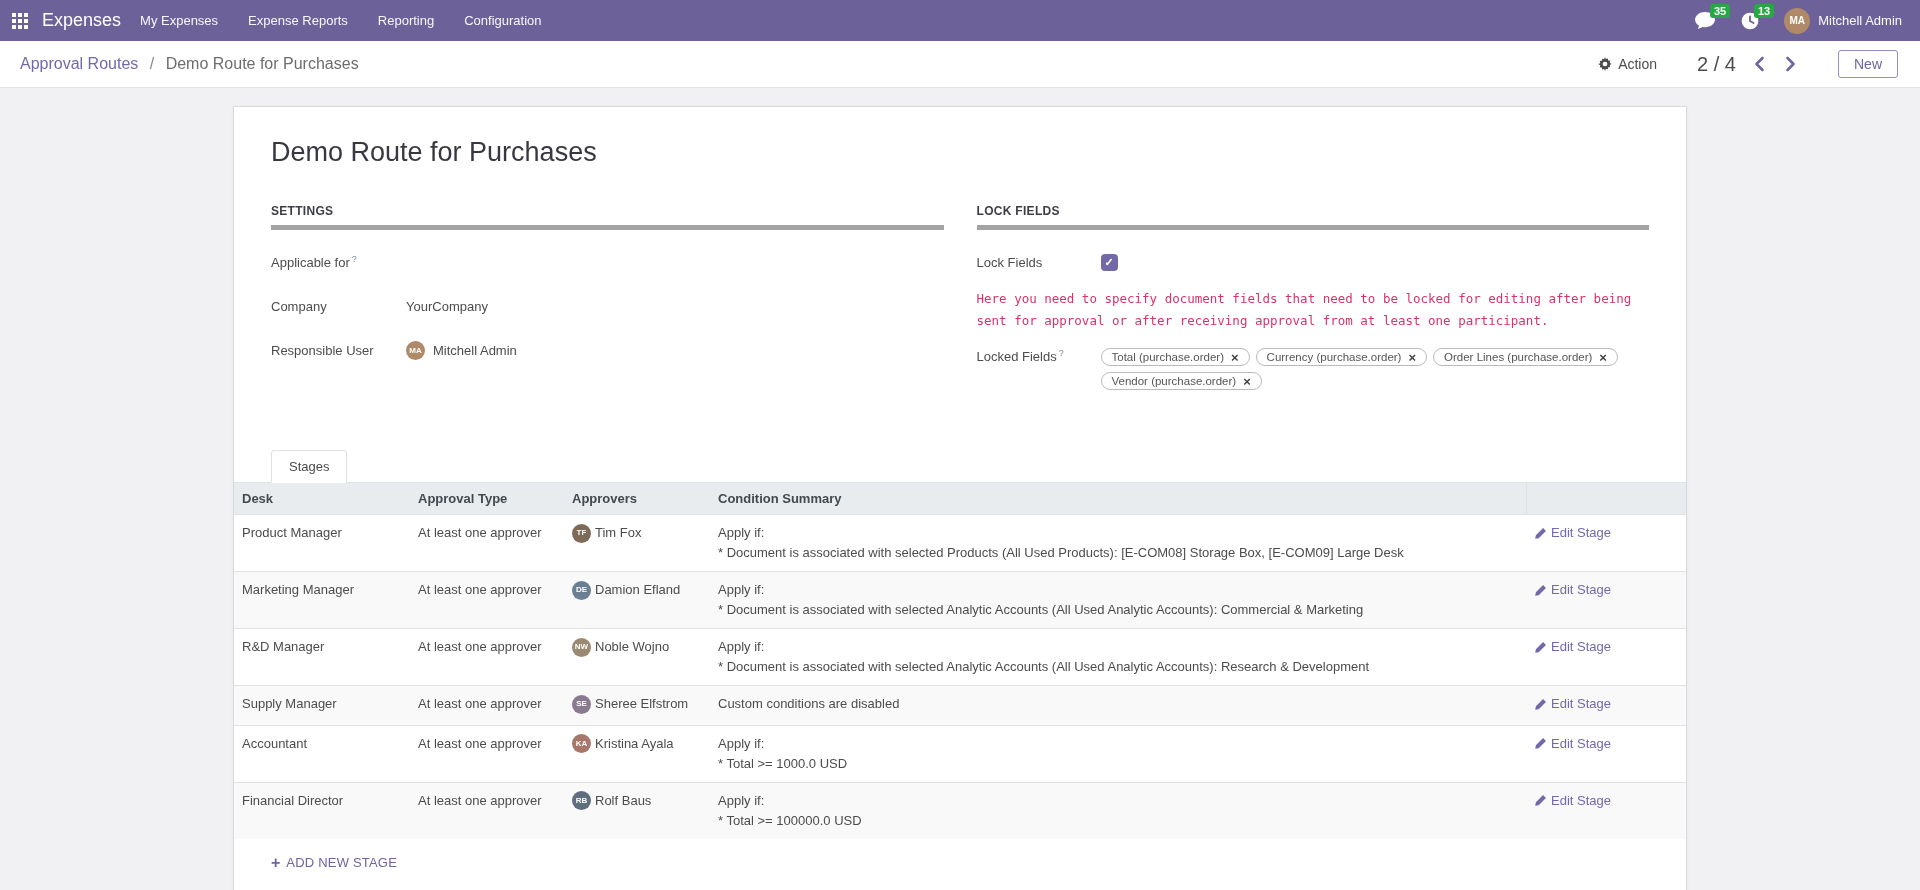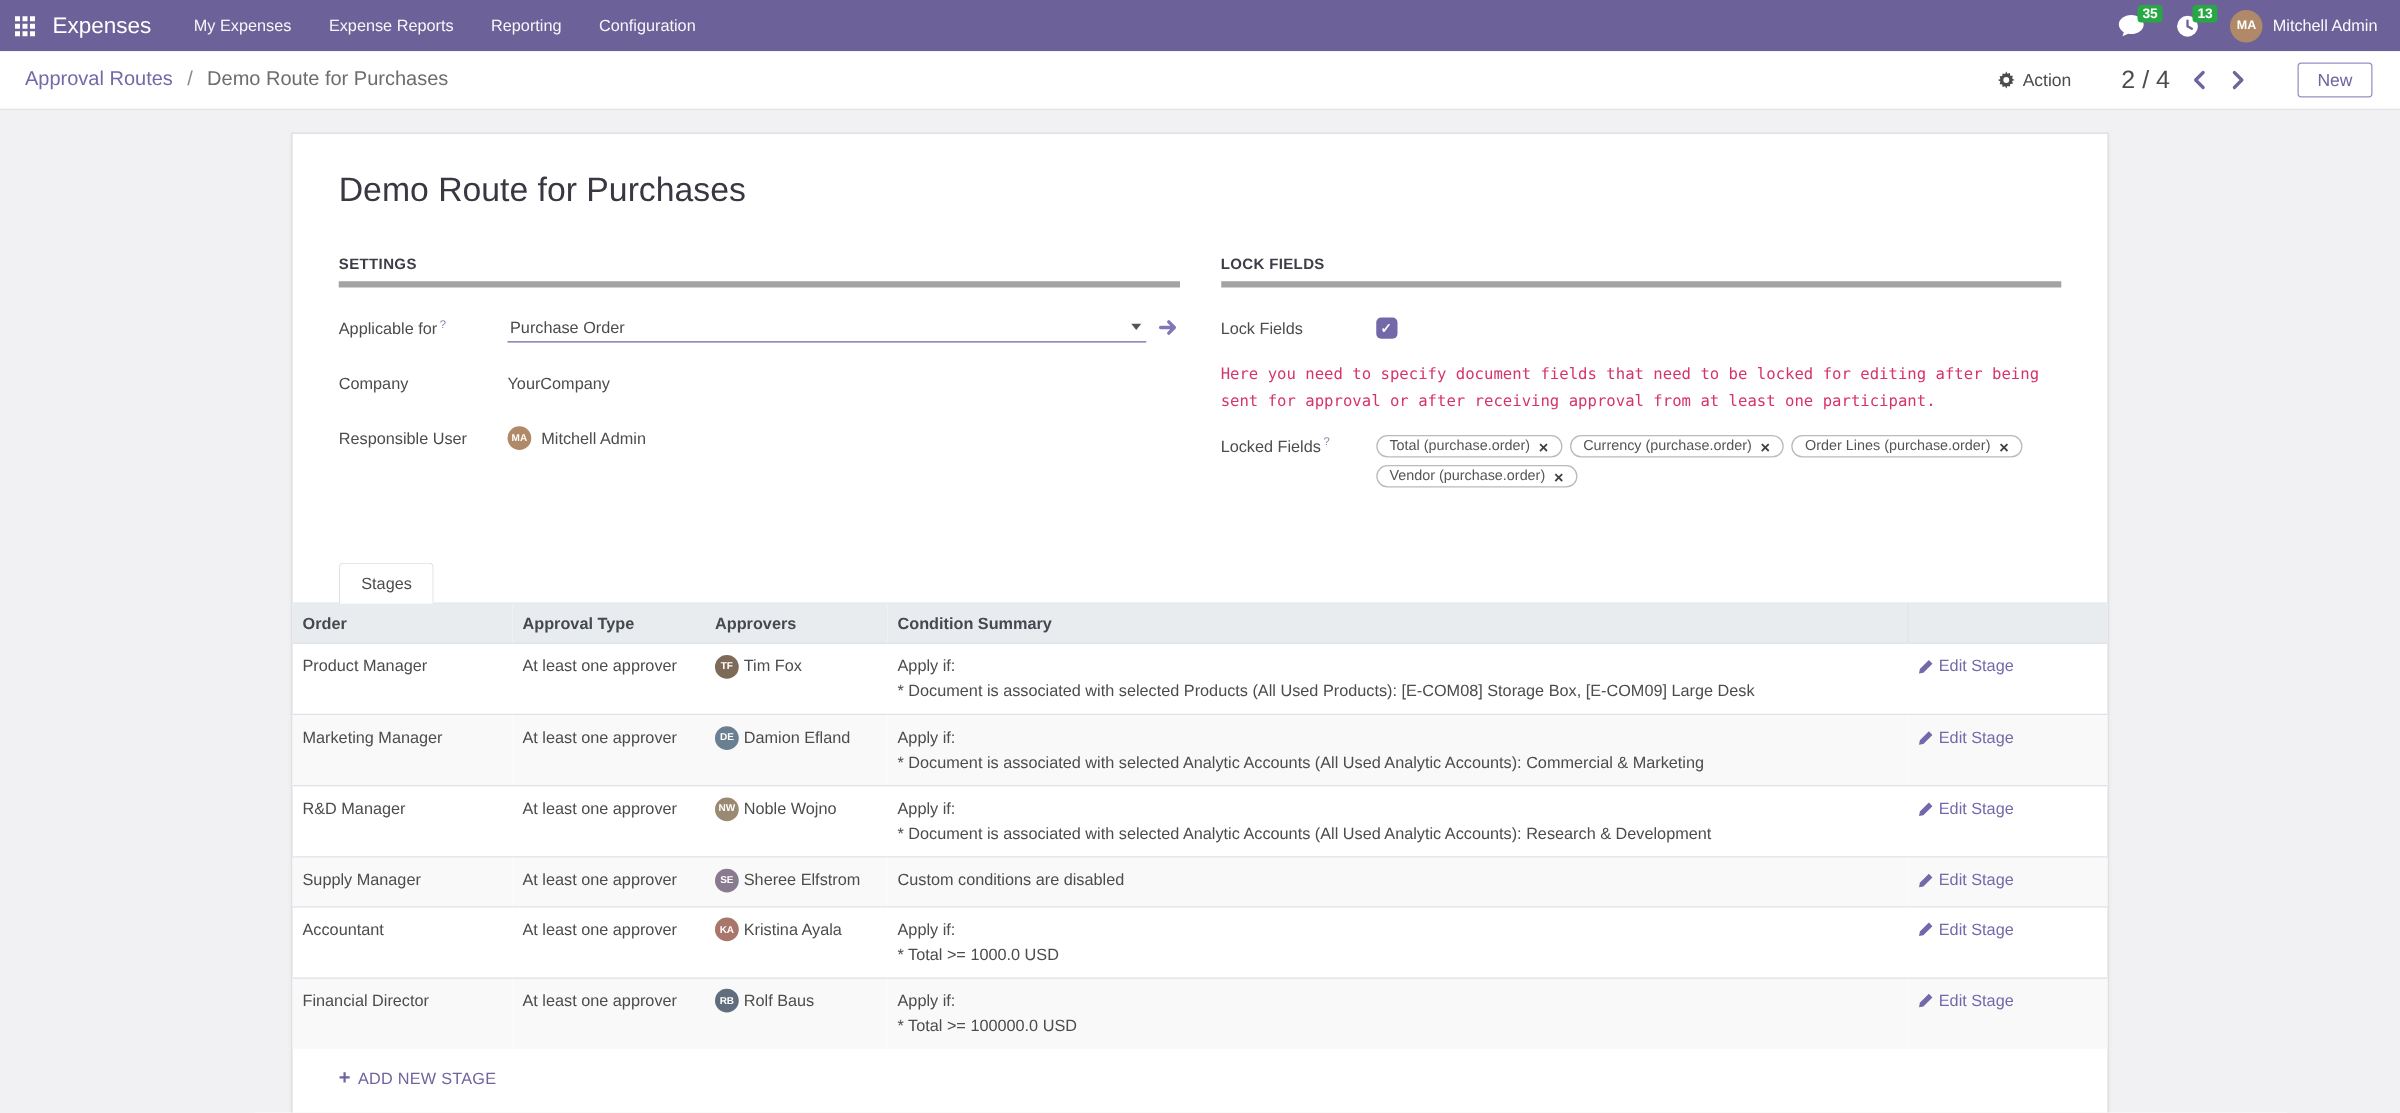--- a/index.html
+++ b/index.html
@@ -5,21 +5,21 @@
   * { margin:0; padding:0; box-sizing:border-box; }
   html,body { width:1920px; height:890px; overflow:hidden; background:#f1f1f4;
     font-family:"Liberation Sans", sans-serif; font-size:13px; color:#4c4c4c; }
 
   
   .navbar { height:41px; background:#6c6198; display:flex; align-items:center;
     justify-content:space-between; padding:0 18px 0 12px; color:#fff; }
   .nav-left { display:flex; align-items:center; }
   .grid-icon { display:grid; grid-template-columns:repeat(3,4px); grid-gap:2px; cursor:pointer; margin-right:14px; }
   .grid-icon span { width:4px; height:4px; background:#fff; }
-  .brand { font-size:18px; margin-right:34px; cursor:pointer; }
+  .brand { font-size:18px; margin-right:19px; cursor:pointer; }
   .nav-menu { display:flex; align-items:center; gap:30px; }
   .nav-menu a { color:rgba(255,255,255,.95); text-decoration:none; font-size:13px; cursor:pointer; }
   .nav-right { display:flex; align-items:center; gap:24px; }
   .nav-ico { position:relative; cursor:pointer; display:flex; align-items:center; }
   .badge { position:absolute; top:-7px; right:-14px; background:#28a745; color:#fff;
     font-size:11px; font-weight:bold; border-radius:3px; padding:1px 4px; line-height:12px; }
   .nav-user { display:flex; align-items:center; gap:8px; cursor:pointer; }
   .avatar { border-radius:50%; background:#b08968; color:#fff; display:flex;
     align-items:center; justify-content:center; font-weight:bold; overflow:hidden; }
   .avatar.nav { width:26px; height:26px; font-size:10px; }
@@ -183,31 +183,20 @@
 <main class="sheet">
   <h1 class="form-title">Demo Route for Purchases</h1>
 
   <div class="cols">
 
     <section class="col">
       <div class="section-title">SETTINGS</div>
 
       <div class="frow">
         <label><span>Applicable for</span><sup class="help">?</sup></label>
-        <div class="m2o-wrap">
-          <div class="m2o-input">
-            <span>Purchase Order</span>
-            <span class="caret"></span>
-          </div>
-          <span class="arrow-btn">
-            <svg width="18" height="16" viewBox="0 0 16 16">
-              <path d="M1.5 8h10M8 3.5L12.5 8 8 12.5" stroke="#8277b6" stroke-width="2.7" fill="none" stroke-linecap="round" stroke-linejoin="round"></path>
-            </svg>
-          </span>
-        </div>
       </div>
 
       <div class="frow">
         <label>Company</label>
         <span>YourCompany</span>
       </div>
 
       <div class="frow">
         <label>Responsible User</label>
         <span class="user-val">
@@ -253,21 +242,21 @@
     </section>
   </div>
 
   <div class="tabs">
     <div class="tab">Stages</div>
   </div>
 
   <table class="stages">
     <thead>
       <tr>
-        <th class="c1">Order</th>
+        <th class="c1">Desk</th>
         <th class="c2">Approval Type</th>
         <th class="c3">Approvers</th>
         <th class="c4">Condition Summary</th>
         <th class="c5"></th>
       </tr>
     </thead>
     <tbody>
       <tr>
         <td class="c1">Product Manager</td>
         <td>At least one approver</td>

